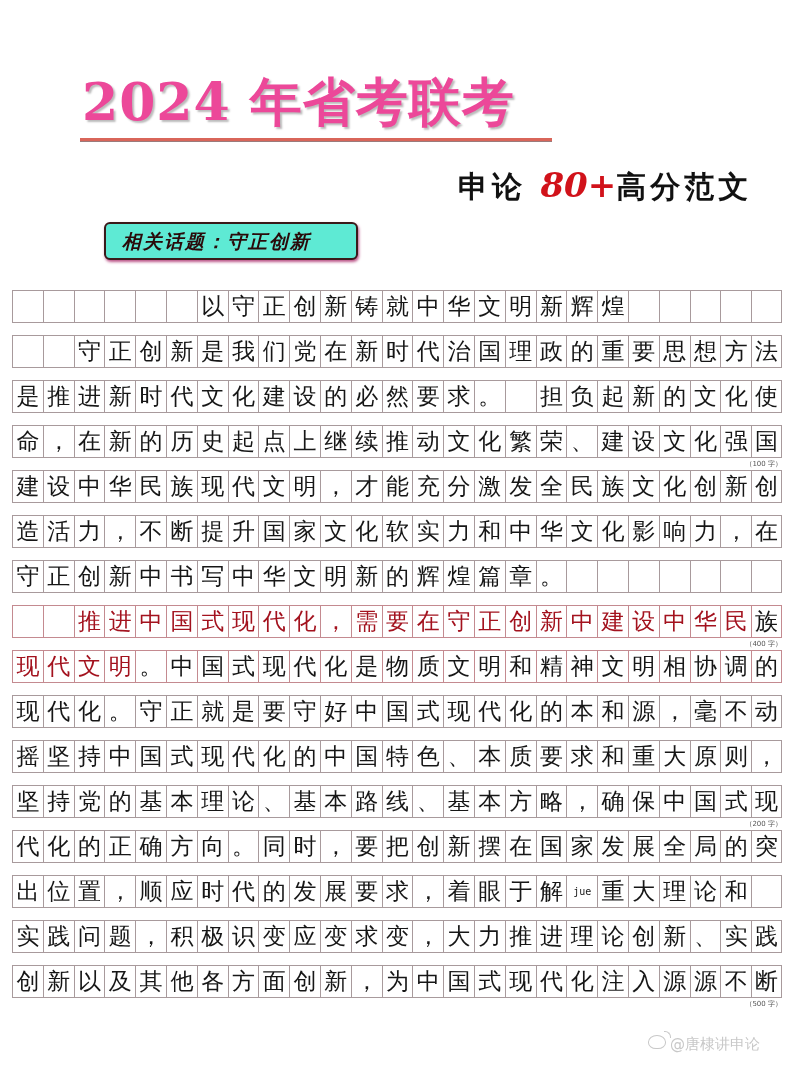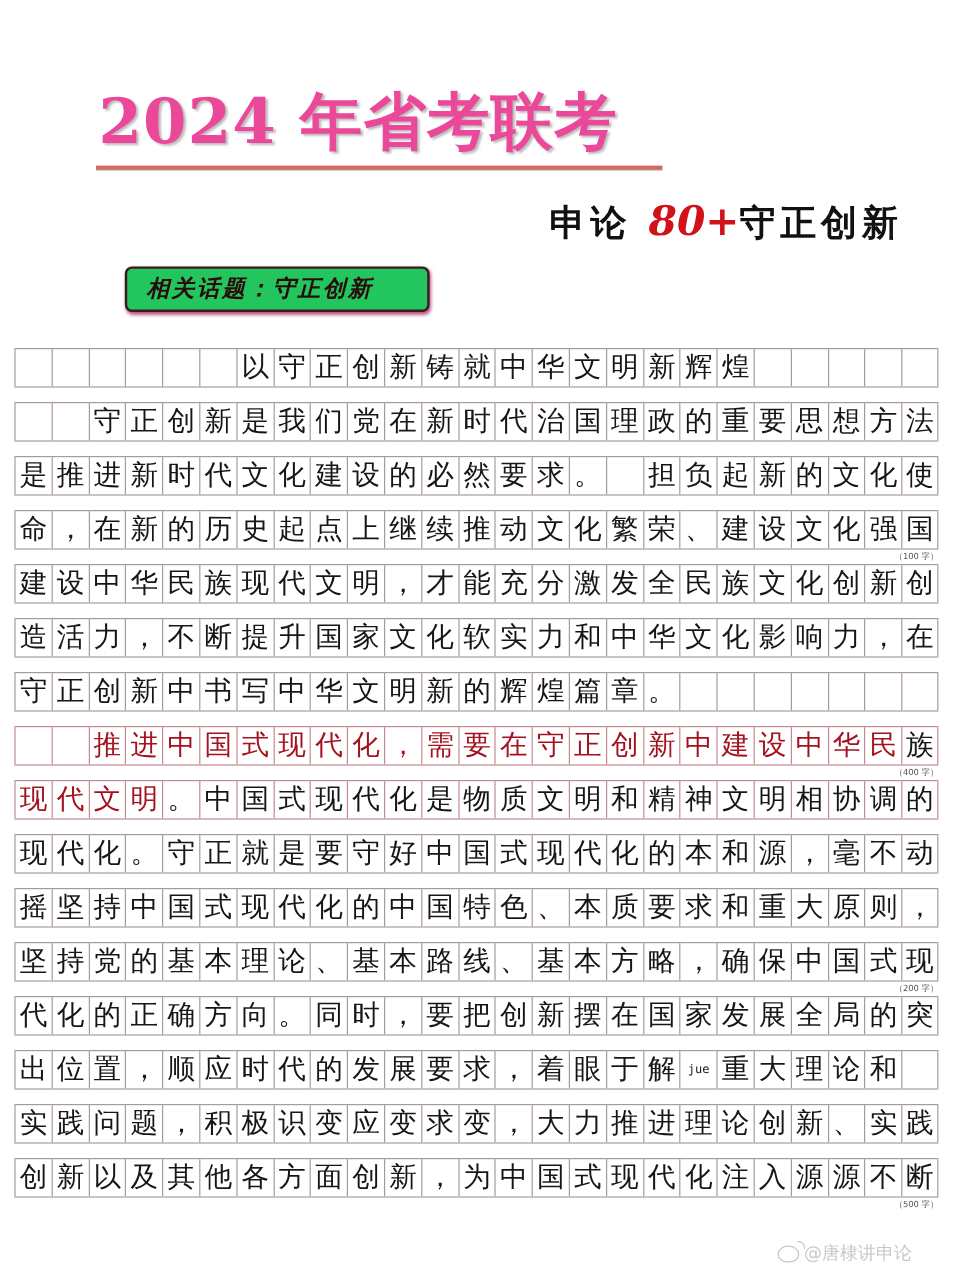--- a/index.html
+++ b/index.html
@@ -10,53 +10,53 @@
     letter-spacing:1px; color:#ec4899; font-family:"DejaVu Serif","Liberation Serif",serif;
     text-shadow: 2px 2px 2px #bbb; line-height:60px; white-space:nowrap; }
   .title-underline { position:absolute; left:80px; top:138px; width:472px; height:3px; background:#d9665a; }
   .title-underline2 { position:absolute; left:80px; top:141px; width:472px; height:1px; background:#9b7b7b; }
 
   .subtitle { position:absolute; left:458px; top:160px; font-size:30px; font-weight:bold; white-space:nowrap;
     letter-spacing:4px; line-height:50px; font-family:"DejaVu Sans","Liberation Sans",sans-serif; }
   .subtitle .score { color:#d1121a; font-style:italic; font-size:34px; letter-spacing:0; font-family:"DejaVu Serif",serif;text-align:center; }
 
   .topic-badge { position:absolute; left:104px; top:222px; width:254px; height:38px; box-sizing:border-box;
-    background:#22c55e; border:2px solid #3a1a1a; border-radius:6px; box-shadow:1px 2px 3px #b58;
+    background:#5eead4; border:2px solid #3a1a1a; border-radius:6px; box-shadow:1px 2px 3px #b58;
     font-size:19px; font-weight:bold; line-height:34px; padding-left:16px; white-space:nowrap;
     letter-spacing:2px; font-family:"DejaVu Sans","Liberation Sans",sans-serif; color:#2a0a0a; font-style:italic; }
 
   .grid { position:absolute; left:12px; top:290px; width:770px; }
   .row { position:absolute; left:0; width:770px; height:33px; display:flex;
     border-top:1px solid #a89a9c; border-bottom:1px solid #a89a9c; box-sizing:border-box; }
   .row.red { border-color:#c48a90; }
   .cell { width:30.8px; height:100%; box-sizing:border-box; border-left:1px solid #a89a9c;
     text-align:center; font-size:23px; line-height:31px; font-family:"DejaVu Serif","Liberation Serif",serif; color:#161616;
     overflow:visible; white-space:nowrap; }
   .cell:last-child { border-right:1px solid #a89a9c; }
   .row.red .cell { border-color:#c48a90; }
   .cell.hl { color:#a3121e; }
   .cell.small { font-size:10px; font-family:"DejaVu Sans Mono",monospace; }
 
   .count-label { position:absolute; right:20px; font-size:7px; color:#555; font-family:"DejaVu Sans",sans-serif;margin-left:32px; }
 
   .watermark { position:absolute; left:648px; top:1035px; font-size:15px; color:#c8c8c8; white-space:nowrap;
-    font-family:"DejaVu Sans","Liberation Sans",sans-serif; display:flex; align-items:center; gap:4px; }
+    font-family:"DejaVu Sans","Liberation Sans",sans-serif; display:flex; gap:4px; }
   .weibo-icon { width:18px; height:14px; border:1.5px solid #c8c8c8; border-radius:50% 50% 45% 45%; display:inline-block; box-sizing:border-box; position:relative; }
   .weibo-icon::after { content:""; position:absolute; right:-6px; top:-5px; width:6px; height:6px; border-top:1.5px solid #c8c8c8; border-right:1.5px solid #c8c8c8; border-radius:0 6px 0 0; }
 </style>
 </head>
 <body>
 
 <div class="main-title">2024 年省考联考</div>
 <div class="title-underline"></div>
 <div class="title-underline2"></div>
 
 <div class="subtitle">
   <span>申论</span>
-  <span class="score">80+</span><span>守正创新</span>
+  <span class="score">80+</span><span>高分范文</span>
 </div>
 
 <div class="topic-badge">相关话题：守正创新</div>
 
 <div class="grid" id="grid">
     <div class="row" style="top: 0px;">
       <div class="cell"></div>
       <div class="cell"></div>
       <div class="cell"></div>
       <div class="cell"></div>

